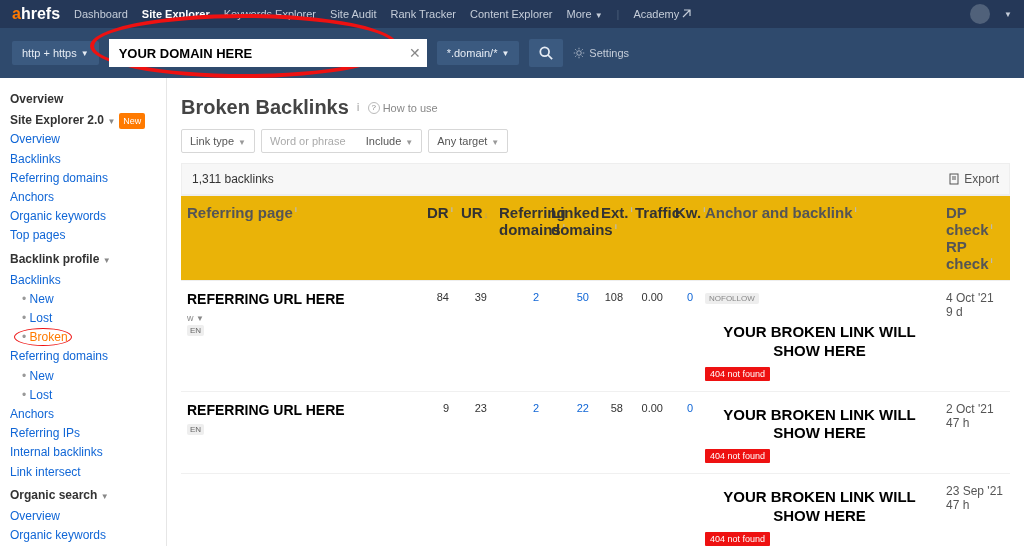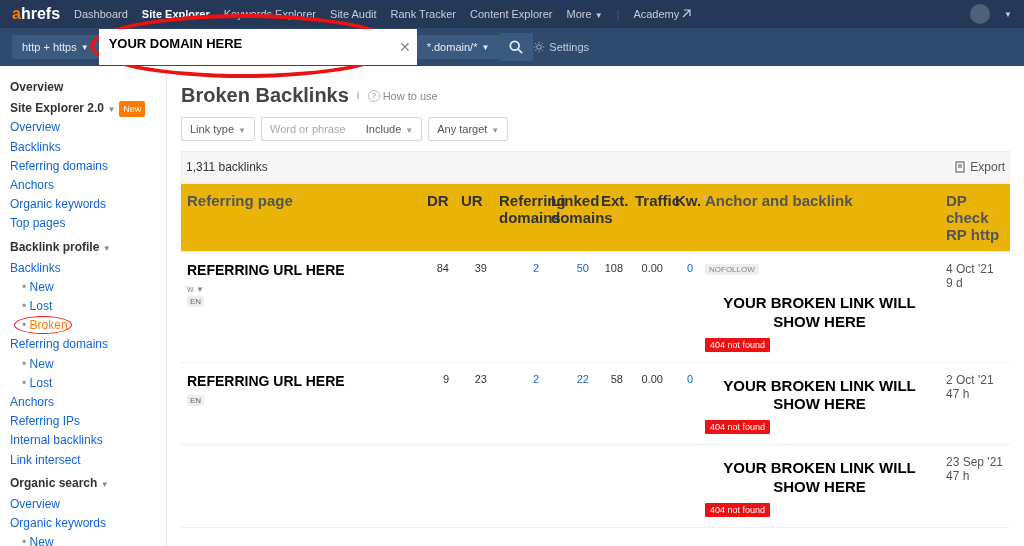--- a/index.html
+++ b/index.html
@@ -2,24 +2,24 @@
 <html><head>
 <meta charset="utf-8">
 <style>
 html,body{margin:0;padding:0;font-family:Arial,Helvetica,sans-serif;font-size:12px;color:#333;background:#fff;width:1024px}
 .topnav{background:#253858;height:28px;display:flex;align-items:center;padding:0 12px;color:#c5cdd9;font-size:11px;gap:14px}
 .logo{font-weight:bold;font-size:16px;color:#fff}
 .logo .o{color:#ff7a00}
 .topnav .item{cursor:pointer}
 .topnav .item.active{color:#fff;font-weight:bold}
 .topnav .spacer{flex:1}
-.bar2{background:#2f4a6d;height:38px;display:flex;align-items:center;padding:0 12px;position:relative}
+.bar2{background:#2f4a6d;height:50px;display:flex;align-items:center;padding:0 12px;gap:10px;position:relative}
 .proto{background:#3b5a80;color:#e6ecf4;padding:6px 10px;border-radius:2px;font-size:11px;display:flex;align-items:center;gap:4px}
 .urlbox{position:relative;display:flex;align-items:center}
-.urlbox input{width:280px;height:28px;border:none;padding:0 28px 8px 10px;font-weight:900;font-size:13px;background:#fff}
+.urlbox input{width:280px;height:28px;border:none;padding:0 28px 0 10px;font-weight:900;font-size:13px;background:#fff}
 .clear{position:absolute;right:6px;color:#888;cursor:pointer;font-size:14px}
 .mode{background:#3b5a80;color:#e6ecf4;padding:6px 10px;border-radius:2px;font-size:11px;display:flex;align-items:center;gap:4px}
 .searchbtn{width:34px;height:28px;background:#3b5a80;color:#e6ecf4;display:flex;align-items:center;justify-content:center;border-radius:2px;cursor:pointer}
 .settings{color:#c5cdd9;display:flex;align-items:center;gap:4px;font-size:11px;cursor:pointer}
 .red-oval{position:absolute;border:4px solid #e11;border-radius:50%/50%;pointer-events:none}
 .oval1{left:90px;top:-14px;width:300px;height:56px}
 .main{display:flex}
 .sidebar{width:146px;border-right:1px solid #e6e6e6;padding:8px 10px 20px 10px;font-size:12px;line-height:1.6}
 .sidebar .hdr{font-weight:bold;margin-top:4px;margin-bottom:2px;color:#333}
 .sidebar .row{display:flex;align-items:center;gap:4px}
@@ -29,21 +29,21 @@
 .sidebar .sub::before{content:"• ";color:#999}
 .sidebar .broken{color:#ff7a00}
 .oval2{position:absolute;border:1.5px solid #e11;border-radius:50%/50%;pointer-events:none;width:56px;height:16px}
 .content{flex:1;padding:10px 14px;position:relative}
 h1{font-size:20px;font-weight:600;margin:8px 0 10px 0;display:flex;align-items:center;gap:8px;color:#444}
 .how{font-size:11px;color:#888;display:flex;align-items:center;gap:3px;font-weight:normal}
 .filters{display:flex;gap:6px;margin-bottom:10px}
 .fbtn{border:1px solid #d7d7d7;background:#fff;padding:5px 8px;font-size:11px;color:#555;border-radius:2px;display:flex;align-items:flex-end;gap:4px;cursor:pointer}
 .fbtn .caret{font-size:8px;color:#999}
 .wp{color:#aaa}
-.countbar{background:#f7f7f7;border:1px solid #eee;padding:8px 4px;display:flex;align-items:center;justify-content:space-between;font-size:12px}
+.countbar{background:#f7f7f7;border:1px solid #eee;padding:8px 10px;display:flex;align-items:center;justify-content:space-between;font-size:12px}
 .export{display:flex;align-items:center;gap:4px;cursor:pointer;color:#555}
 table{width:100%;border-collapse:collapse;table-layout:fixed}
 th{background:#eab308;border-top:1px solid #eee;border-bottom:1px solid #eee;padding:8px 6px;font-size:15px;font-weight:600;color:#555;text-align:left;vertical-align:top}
 th .sorticon::after{content:"↓";font-size:9px;color:#999;margin-left:1px}
 th .info::after{content:"i";font-size:8px;color:#bbb;margin-left:2px;vertical-align:super}
 td{border-bottom:1px solid #f0f0f0;padding:10px 6px;font-size:11px;vertical-align:top}
 .refurl{font-weight:900;font-size:14px;color:#000;margin-bottom:4px}
 .mini{font-size:9px;color:#888}
 .langbadge{display:inline-block;font-size:8px;background:#eee;color:#666;padding:1px 3px;border-radius:2px;margin-top:2px}
 .num{text-align:right;color:#333}
@@ -193,21 +193,21 @@
         <tr>
           <th><span>Referring page</span><span class="info"></span></th>
           <th class="num"><span>DR</span><span class="info"></span></th>
           <th class="num"><span>UR</span><span class="sorticon"></span></th>
           <th class="num"><span>Referring domains</span><span class="info"></span></th>
           <th class="num"><span>Linked domains</span><span class="info"></span></th>
           <th class="num"><span>Ext.</span><span class="info"></span></th>
           <th class="num"><span>Traffic</span><span class="info"></span></th>
           <th class="num"><span>Kw.</span><span class="info"></span></th>
           <th><span>Anchor and backlink</span><span class="info"></span></th>
-          <th><span>DP check</span><span class="info"></span><br><span>RP http</span><span class="info"></span></th>
+          <th><span>DP check</span><span class="info"></span><br><span>RP check</span><span class="info"></span></th>
         </tr>
       </thead>
       <tbody id="tbody">
           <tr>
             <td><div class="refurl">REFERRING URL HERE</div><span class="mini">w <span class="caretdown">▼</span></span><br><span class="langbadge">EN</span></td>
             <td class="num">84</td>
             <td class="num">39</td>
             <td class="numlink">2</td>
             <td class="numlink">50</td>
             <td class="num">108</td>

